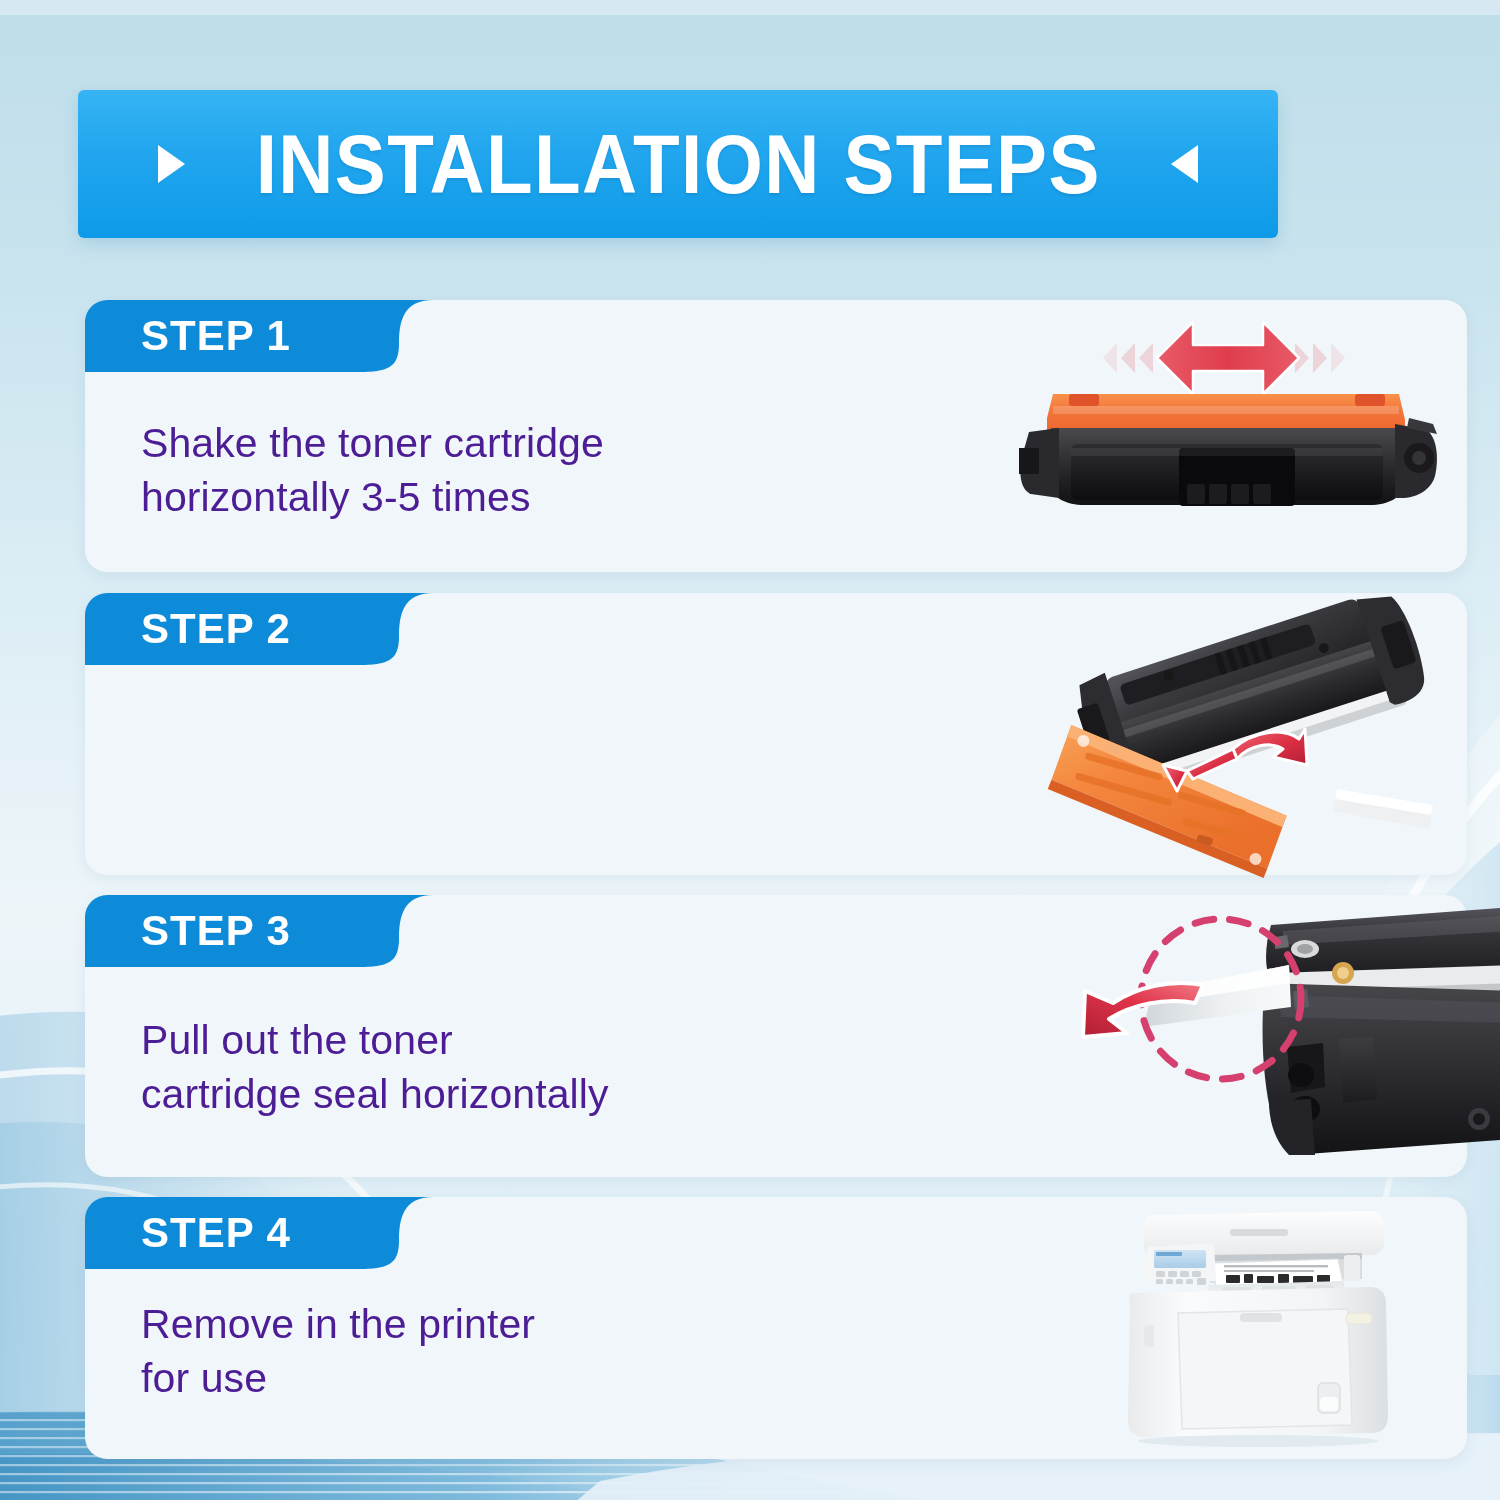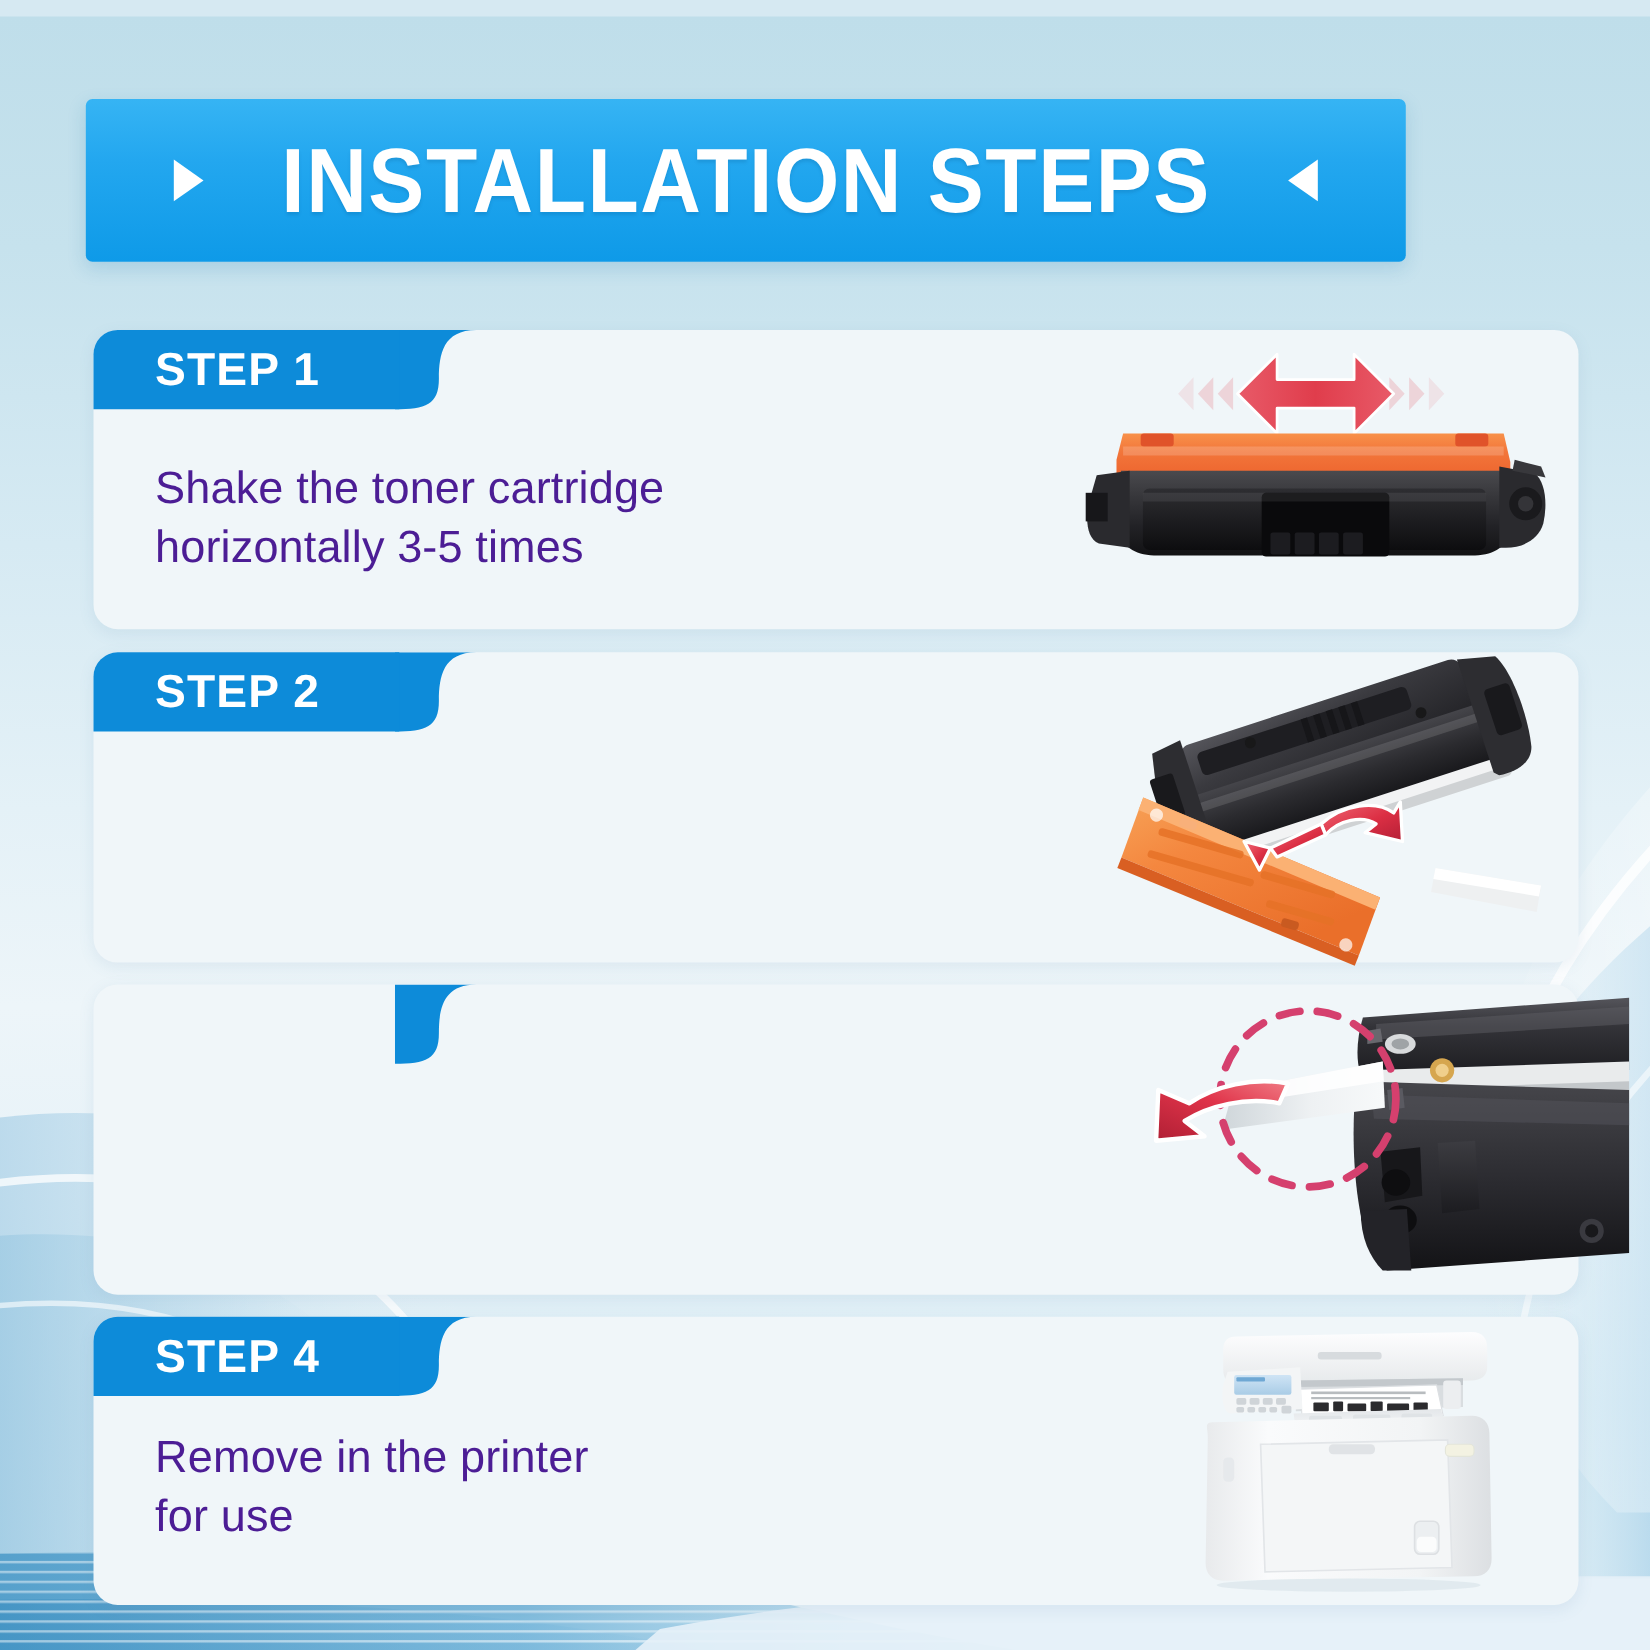--- a/index.html
+++ b/index.html
@@ -75,20 +75,21 @@
 
   
   .card {
     position: absolute;
     left: 85px;
     width: 1350px;
     background: #f0f6f9;
     border-radius: 22px;
     box-shadow: 0 4px 14px rgba(80,130,165,.10);
     overflow: visible;
+    padding-left: 32px;
   }
   .card-1 { top: 285px; height: 272px; }
   .card-2 { top: 578px; height: 282px; }
   .card-3 { top: 880px; height: 282px; }
   .card-4 { top: 1182px; height: 262px; }
 
   .tab {
     position: absolute;
     left: 0;
     top: 0;
@@ -388,25 +389,30 @@
         </g>
 
         <path d="M196,160 C216,142 246,138 262,150 L268,140 L270,176 L236,168 L246,160 C234,152 212,156 200,170 Z" fill="url(#arr2)" stroke="#ffffff" stroke-width="3" stroke-linejoin="round"></path>
         <path d="M150,182 L196,160 L200,170 L156,190 Z" fill="url(#arr2)" stroke="#ffffff" stroke-width="3" stroke-linejoin="round"></path>
         <path d="M150,182 L126,176 L140,202 Z" fill="url(#arr2)" stroke="#ffffff" stroke-width="3" stroke-linejoin="round"></path>
       </svg>
     </div>
   </div>
 
   <div class="card card-3">
+    <div class="tab" id="tab3">
+      <span class="tab-label">STEP  3</span>
+    </div>
     <div class="tab-curve" id="curve3" style="left: 274px;">
       <svg width="74" height="112" viewBox="0 0 74 112">
         <path d="M0,0 H74 C44,0 40,22 40,44 C40,68 28,72 0,72 Z" fill="#0d8bd9"></path>
       </svg>
     </div>
+    <div class="card-text">Pull out the toner
+cartridge seal horizontally</div>
 
     <div class="illo illo-3">
       <svg width="470" height="300" viewBox="0 0 470 300">
         <defs>
           <linearGradient id="c3a" x1="0" y1="0" x2="0" y2="1">
             <stop offset="0%" stop-color="#55555b"></stop>
             <stop offset="35%" stop-color="#333338"></stop>
             <stop offset="100%" stop-color="#1a1a1e"></stop>
           </linearGradient>
           <linearGradient id="c3b" x1="0" y1="0" x2="0" y2="1">

